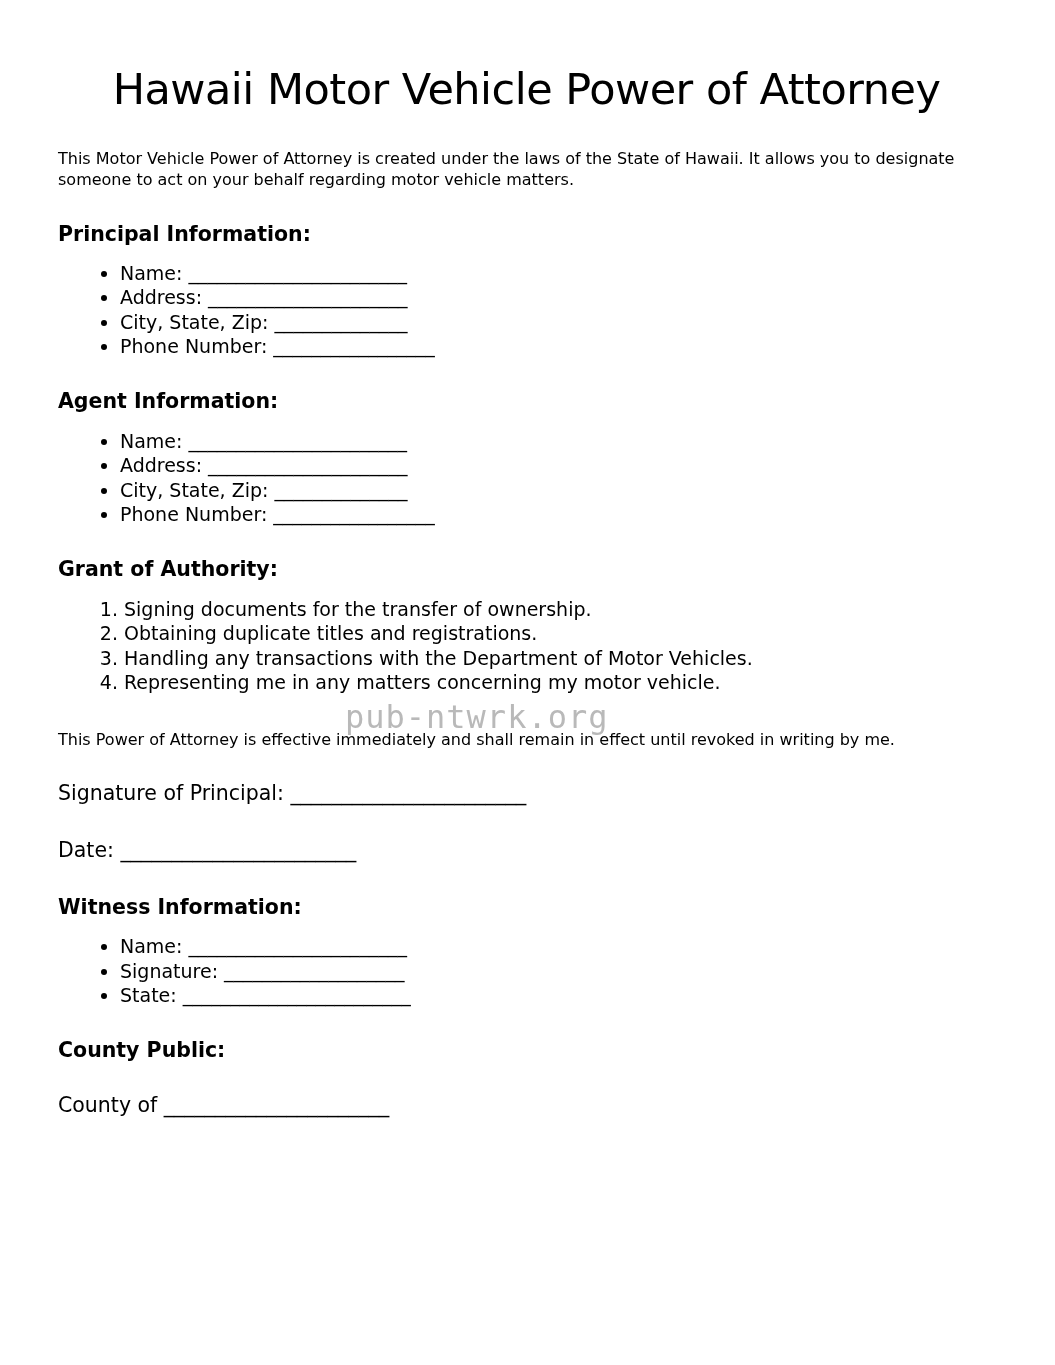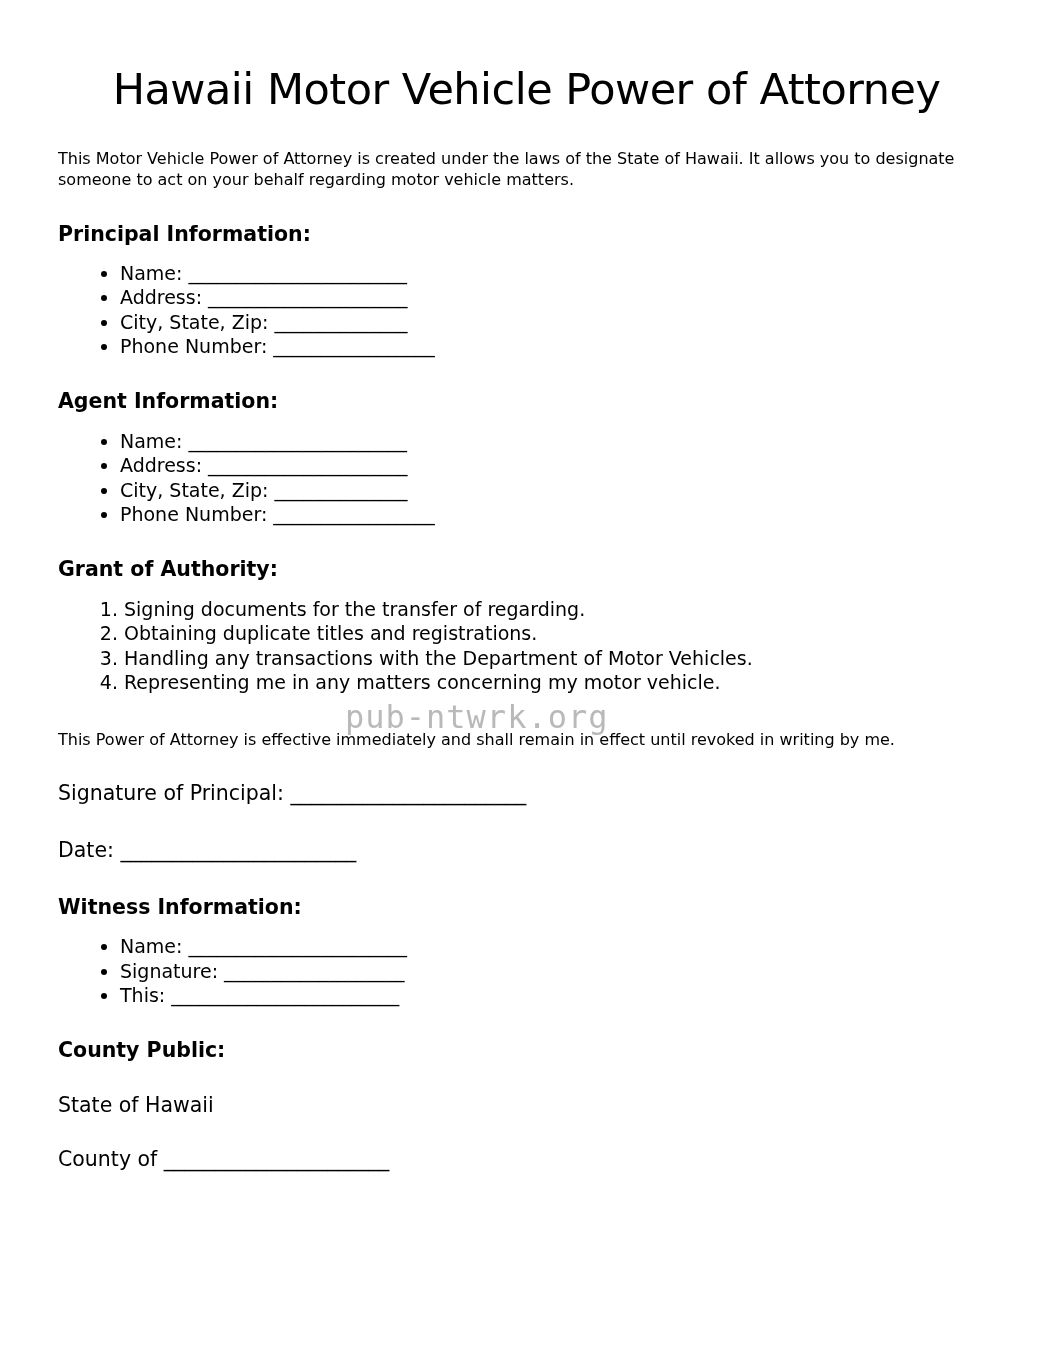--- a/index.html
+++ b/index.html
@@ -110,39 +110,38 @@
       <li>Name: _______________________</li>
       <li>Address: _____________________</li>
       <li>City, State, Zip: ______________</li>
       <li>Phone Number: _________________</li>
     </ul>
 
     <h2 class="section-head">Grant of Authority:</h2>
 
 
     <ol class="auth-list">
-      <li>Signing documents for the transfer of regarding.</li>
+      <li>Signing documents for the transfer of ownership.</li>
       <li>Obtaining duplicate titles and registrations.</li>
       <li>Handling any transactions with the Department of Motor Vehicles.</li>
       <li>Representing me in any matters concerning my motor vehicle.</li>
     </ol>
 
     <p class="para">This Power of Attorney is effective immediately and shall remain in effect until revoked in writing by me.</p>
 
     <div class="line-label"><b>Signature of Principal:</b><span> _______________________</span></div>
 
     <div class="line-label"><b>Date:</b><span> _______________________</span></div>
 
     <h2 class="section-head">Witness Information:</h2>
     <ul class="field-list">
       <li>Name: _______________________</li>
       <li>Signature: ___________________</li>
-      <li>This: ________________________</li>
+      <li>State: ________________________</li>
     </ul>
 
     <h2 class="section-head">County Public:</h2>
 
-    <div class="plain-line">State of Hawaii</div>
 
     <div class="plain-line">County of ______________________</div>
 
   </div>
 </div>
 
 </body></html>

